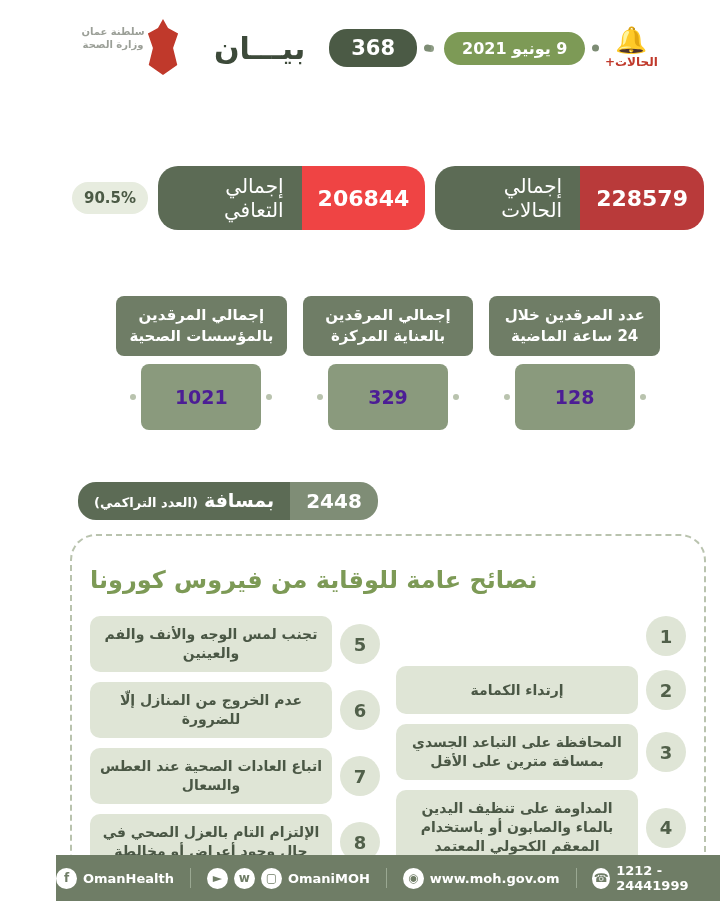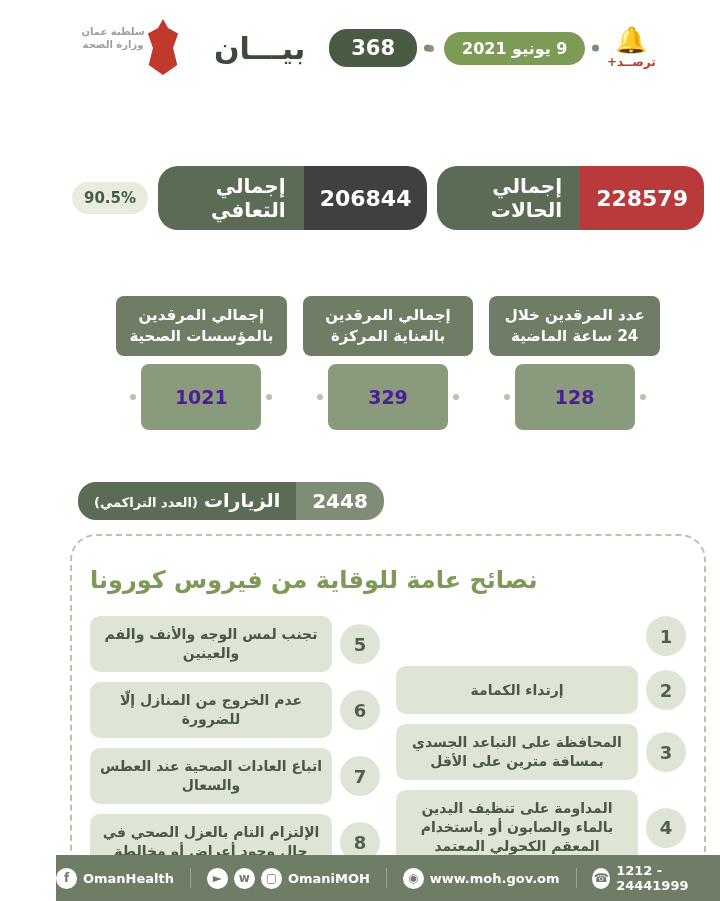--- a/index.html
+++ b/index.html
@@ -130,41 +130,41 @@
     display: flex;
     flex-direction: row-reverse;
     align-items: stretch;
     border-radius: 20px;
     overflow: hidden;
     position: relative;
   }
   .stat-chip .lbl {
     padding: 8px 18px;
     font-size: 20px;
-    font-weight: bold;
+    font-weight: normal;
     color: #ffffff;
     display: flex; align-items: center;
   }
   .stat-chip .val {
     padding: 8px 16px;
     font-size: 22px;
     font-weight: bold;
     color: #ffffff;
     display: flex; align-items: center;
     direction: ltr;
   }
   .chip-red .lbl { background: #5c6b55; }
   .chip-red .val { background: #b93a3a; }
   .chip-red::before {
     content: "";
     position: absolute; right: -13px; top: 50%; transform: translateY(-50%);
     width: 8px; height: 8px; border-radius: 50%; background: #8e9c85;
   }
   .chip-green .lbl { background: #5c6b55; }
-  .chip-green .val { background: #404040; }
+  .chip-green .val { background: #ef4444; }
   .pct-badge {
     background: #e7ecdf;
     color: #4b5a45;
     border-radius: 16px;
     font-size: 15px;
     font-weight: bold;
     padding: 7px 12px;
     direction: ltr;
   }
 
@@ -342,21 +342,21 @@
     <div class="logo-moh">
       <div class="crest"></div>
       <div class="script">سلطنة عمان وزارة الصحة</div>
     </div>
     <div class="title-bayan">بيـــان</div>
     <div class="pill-dark">368</div>
     <div class="dot-sep"></div>
     <div class="pill-green">9 يونيو 2021</div>
     <div class="tarassad">
       <span class="bell">🔔</span>
-      <span class="tlabel">ترصــد+</span>
+      <span class="tlabel">الحالات+</span>
       <span class="tline"></span>
     </div>
   </div>
 
   <div class="totals">
     <div class="stat-chip chip-red">
       <span class="lbl">إجمالي الحالات</span>
       <span class="val">228579</span>
     </div>
     <div class="stat-chip chip-green">
@@ -377,21 +377,21 @@
     </div>
     <div class="qbox">
       <div class="qhead">إجمالي المرقدين بالمؤسسات الصحية</div>
       <div class="qval">1021</div>
     </div>
   </div>
 
   <div class="deaths-row">
     <div class="deaths-chip">
       <span class="lbl">
-        <span>الزيارات</span>
+        <span>بمسافة</span>
         <span class="sub">(العدد التراكمي)</span>
       </span>
       <span class="val">2448</span>
     </div>
   </div>
 
   <div class="advice">
     <div class="advice-title">نصائح عامة للوقاية من فيروس كورونا</div>
 
     <div class="tips-grid">

